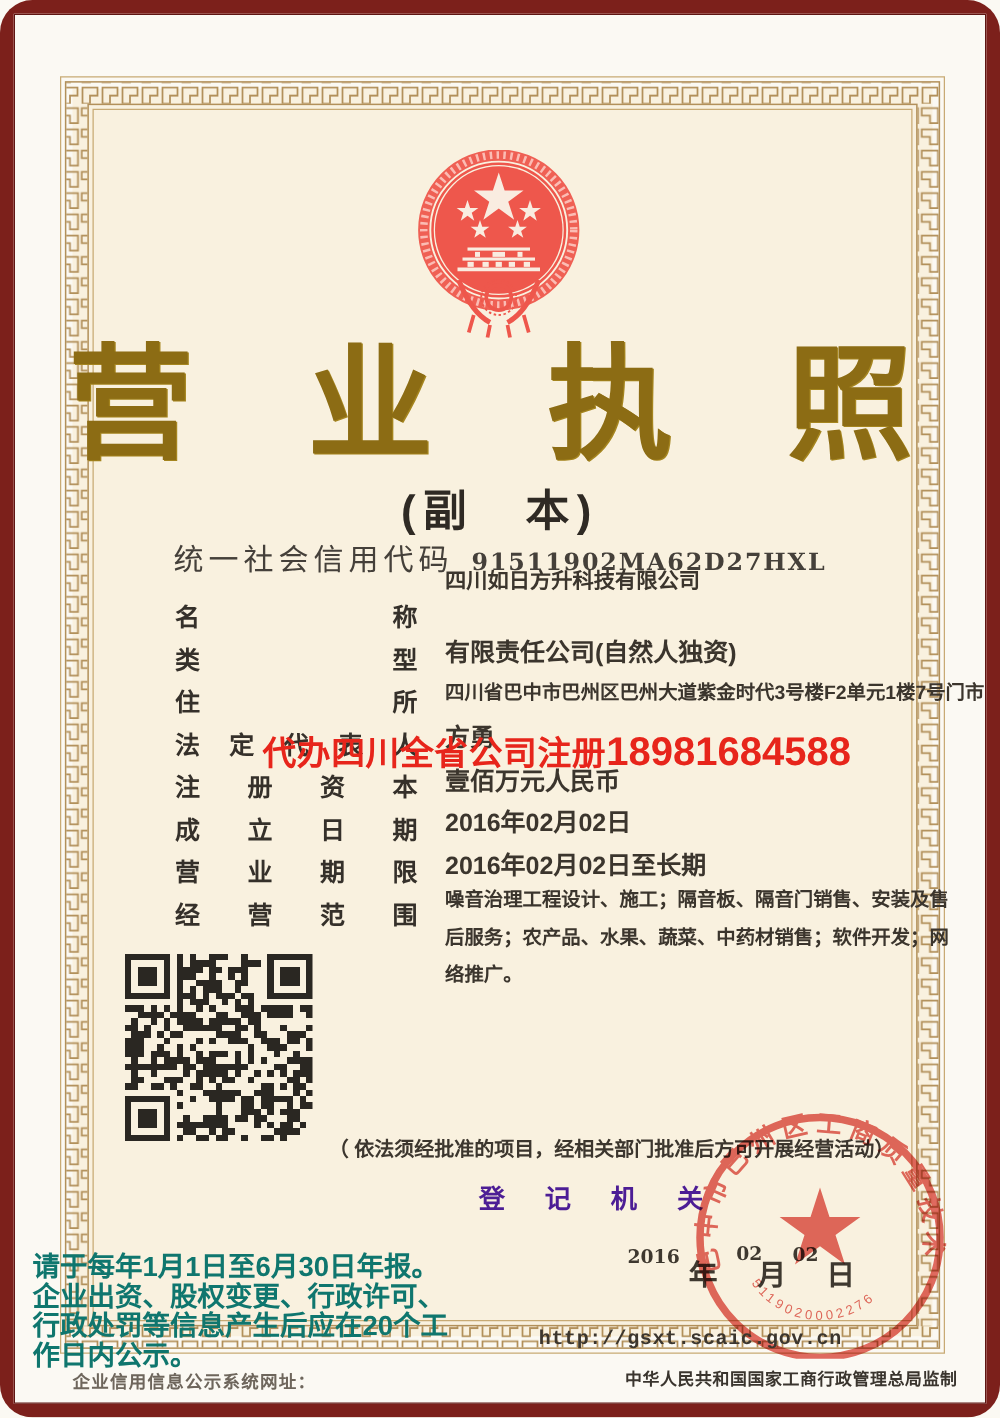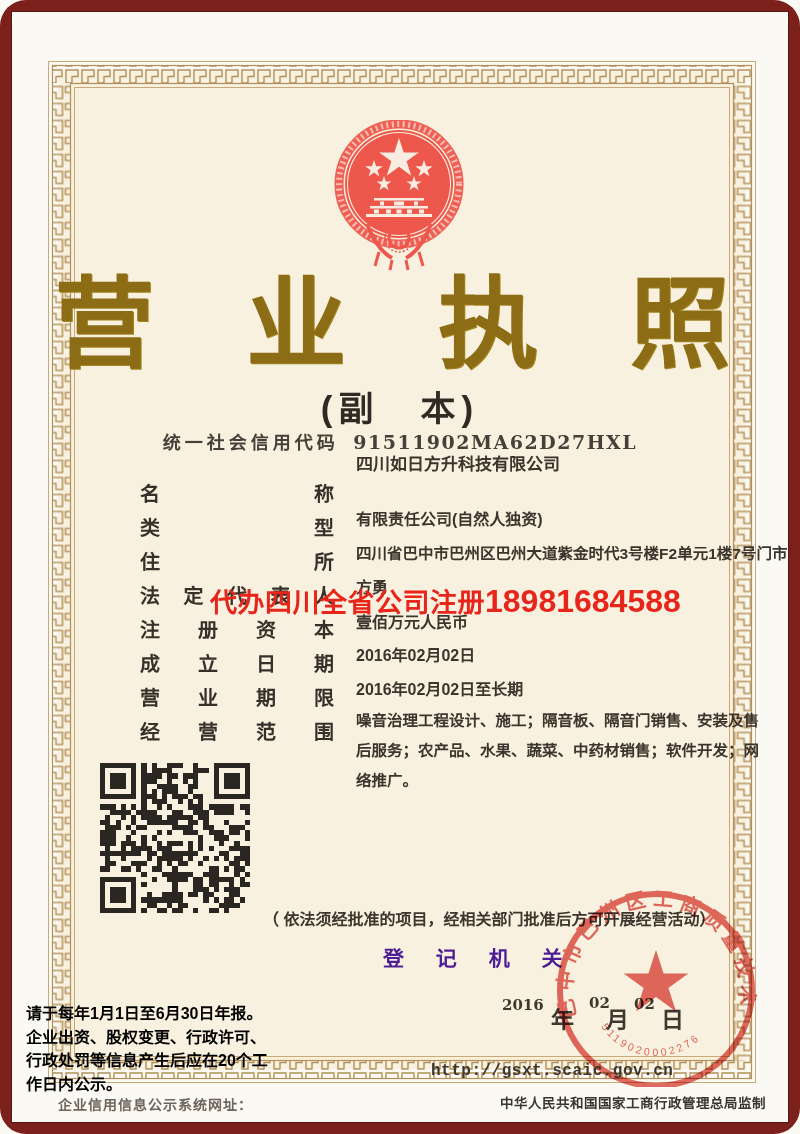--- a/index.html
+++ b/index.html
@@ -7,36 +7,36 @@
   .page{position:relative;width:800px;height:1134px;overflow:hidden;background:#fbf9f3;border-radius:26px;}
   
   .outer-frame{position:absolute;inset:0;border:11px solid #7c201b;box-shadow:inset 0 0 0 1px #5e1512;pointer-events:none;z-index:40;}
   
   .paper{position:absolute;left:58px;top:71px;width:688px;height:998px;background:#f9f1df;z-index:1;}
   .border-svg{position:absolute;left:0;top:0;z-index:2;pointer-events:none;}
   .emblem{position:absolute;left:322px;top:120px;z-index:3;}
   .title{position:absolute;left:0;top:272px;width:800px;text-align:center;font-size:100px;line-height:1.05;font-weight:bold;letter-spacing:32px;padding-left:16px;box-sizing:border-box;color:#8c6c14;text-shadow:1px 1px 0 #a5851f;white-space:nowrap;z-index:3;}
   .subtitle{position:absolute;left:0;top:380px;width:800px;text-align:center;font-size:35px;font-weight:600;color:#2f2a24;letter-spacing:6px;z-index:3;}
   .code-row{position:absolute;left:0;top:428px;width:800px;text-align:center;z-index:3;color:#45403a;white-space:nowrap;}
-  .code-label{font-size:18px;font-weight:bold;letter-spacing:4px;}
+  .code-label{font-size:24px;font-weight:normal;letter-spacing:4px;}
   .code-value{font-size:19px;font-weight:bold;font-family:"DejaVu Serif",serif;letter-spacing:1.5px;margin-left:10px;}
   .flabel{position:absolute;left:140px;width:194px;font-size:20px;font-weight:bold;color:#35302a;text-align:justify;text-align-last:justify;text-justify:inter-character;z-index:3;}
-  .fvalue{position:absolute;left:356px;font-size:16px;font-weight:600;color:#3b352d;white-space:nowrap;z-index:3;}
+  .fvalue{position:absolute;left:356px;font-size:20px;font-weight:600;color:#3b352d;white-space:nowrap;z-index:3;}
   .fvalue.small{font-size:15.5px;}
   .fvalue.wrap{white-space:normal;width:406px;line-height:30px;}
   .watermark{position:absolute;left:210px;top:581px;z-index:30;color:#e7251b;font-size:27px;font-weight:600;white-space:nowrap;letter-spacing:0.5px;}
   .watermark .num{font-size:32px;letter-spacing:0;}
   .qr{position:absolute;left:100px;top:763px;width:150px;height:150px;z-index:3;}
   .note{position:absolute;left:263px;top:906px;font-size:16px;font-weight:bold;color:#3c362e;z-index:3;white-space:nowrap;text-align:center;}
   .registrar{position:absolute;left:383px;top:942px;font-size:21px;font-weight:bold;color:#4c1d95;letter-spacing:13px;z-index:3;}
   .seal{position:absolute;left:536px;top:872px;z-index:25;opacity:0.82;mix-blend-mode:multiply;}
   .date-row{position:absolute;left:0;top:0;z-index:6;color:#3e382f;}
   .d-num{position:absolute;font-size:15px;font-weight:bold;font-family:"DejaVu Serif",serif;}
   .d-unit{position:absolute;font-size:23px;font-weight:bold;}
-  .foot-left{position:absolute;left:26px;top:1002px;width:360px;font-size:16px;font-weight:600;color:#000000;line-height:23.5px;z-index:5;}
+  .foot-left{position:absolute;left:26px;top:1002px;width:360px;font-size:22px;font-weight:600;color:#0f766e;line-height:23.5px;z-index:5;}
   .url{position:absolute;left:431px;top:1062px;font-size:16px;font-weight:bold;font-family:"Liberation Mono",monospace;color:#3c362e;letter-spacing:0.5px;z-index:45;}
   .url-label{position:absolute;left:58px;top:1094px;font-size:14px;font-weight:600;color:#6e665c;letter-spacing:1px;z-index:5;font-family:Liberation Serif, serif;}
   .issuer{position:absolute;left:500px;top:1092px;font-size:13.5px;font-weight:bold;color:#3a352e;letter-spacing:0.5px;z-index:5;}
 </style>
 </head>
 <body>
 
 <div class="page">
 
   <div class="paper"></div>

